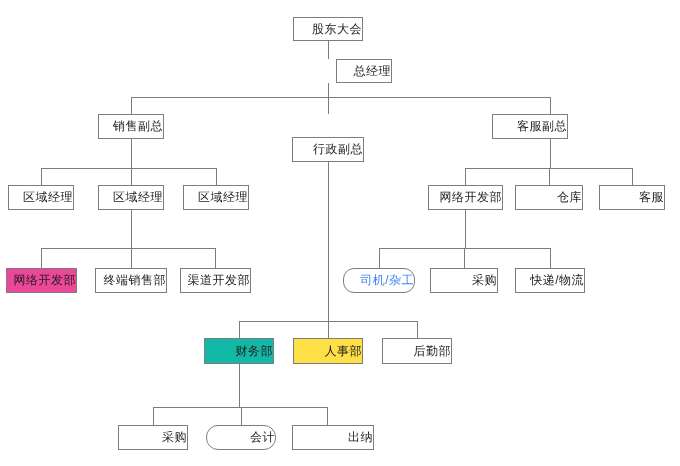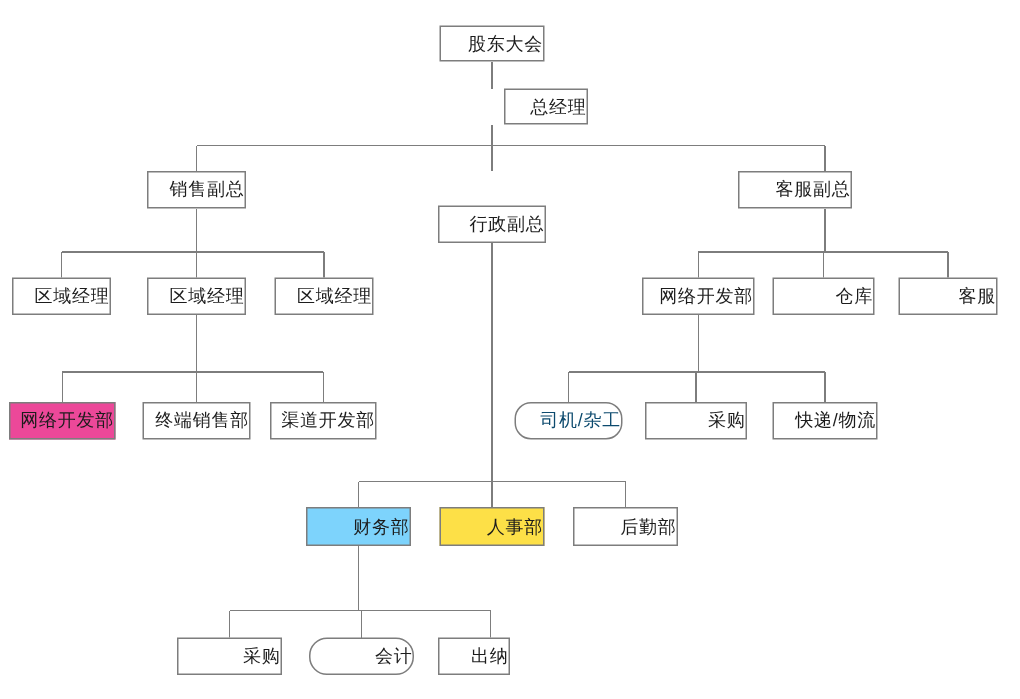--- a/index.html
+++ b/index.html
@@ -117,41 +117,41 @@
       </div>
       <div class="node" style="left: 6px; top: 268px; width: 71px; height: 25px; border-color: rgb(125, 125, 125); background: #ec4899; color: rgb(28, 28, 28);">
         <span>网络开发部</span>
       </div>
       <div class="node" style="left: 95px; top: 268px; width: 72px; height: 25px; border-color: rgb(125, 125, 125); background: rgb(255, 255, 255); color: rgb(28, 28, 28);">
         <span>终端销售部</span>
       </div>
       <div class="node" style="left: 180px; top: 268px; width: 71px; height: 25px; border-color: rgb(125, 125, 125); background: rgb(255, 255, 255); color: rgb(28, 28, 28);">
         <span>渠道开发部</span>
       </div>
-      <div class="node" style="left: 343px; top: 268px; width: 72px; height: 25px; border-color: rgb(125, 125, 125); background: rgb(255, 255, 255); color: #0c4a6e; border-radius: 11px;">
+      <div class="node" style="left: 343px; top: 268px; width: 72px; height: 25px; border-color: rgb(125, 125, 125); background: rgb(255, 255, 255); color: #3b82f6; border-radius: 11px;">
         <span>司机/杂工</span>
       </div>
       <div class="node" style="left: 430px; top: 268px; width: 68px; height: 25px; border-color: rgb(125, 125, 125); background: rgb(255, 255, 255); color: rgb(28, 28, 28);">
         <span>采购</span>
       </div>
       <div class="node" style="left: 515px; top: 268px; width: 70px; height: 25px; border-color: rgb(125, 125, 125); background: rgb(255, 255, 255); color: rgb(28, 28, 28); padding-left: 16px;">
         <span>快递/物流</span>
       </div>
-      <div class="node" style="left: 204px; top: 338px; width: 70px; height: 26px; border-color: rgb(125, 125, 125); background: #7dd3fc; color: rgb(28, 28, 28);">
+      <div class="node" style="left: 204px; top: 338px; width: 70px; height: 26px; border-color: rgb(125, 125, 125); background: #14b8a6; color: rgb(28, 28, 28);">
         <span>财务部</span>
       </div>
       <div class="node" style="left: 293px; top: 338px; width: 70px; height: 26px; border-color: rgb(125, 125, 125); background: #fde047; color: rgb(28, 28, 28);">
         <span>人事部</span>
       </div>
       <div class="node" style="left: 382px; top: 338px; width: 70px; height: 26px; border-color: rgb(125, 125, 125); background: rgb(255, 255, 255); color: rgb(28, 28, 28);">
         <span>后勤部</span>
       </div>
       <div class="node" style="left: 118px; top: 425px; width: 70px; height: 25px; border-color: rgb(125, 125, 125); background: rgb(255, 255, 255); color: rgb(28, 28, 28);">
         <span>采购</span>
       </div>
       <div class="node" style="left: 206px; top: 425px; width: 70px; height: 25px; border-color: rgb(125, 125, 125); background: rgb(255, 255, 255); color: rgb(28, 28, 28); border-radius: 12px;">
         <span>会计</span>
       </div>
-      <div class="node" style="left: 292px; top: 425px; width: 48px; height: 25px; border-color: rgb(125, 125, 125); background: rgb(255, 255, 255); color: rgb(28, 28, 28);">
+      <div class="node" style="left: 292px; top: 425px; width: 82px; height: 25px; border-color: rgb(125, 125, 125); background: rgb(255, 255, 255); color: rgb(28, 28, 28);">
         <span>出纳</span>
       </div>
     </div>
 </div>
 
 </body></html>

